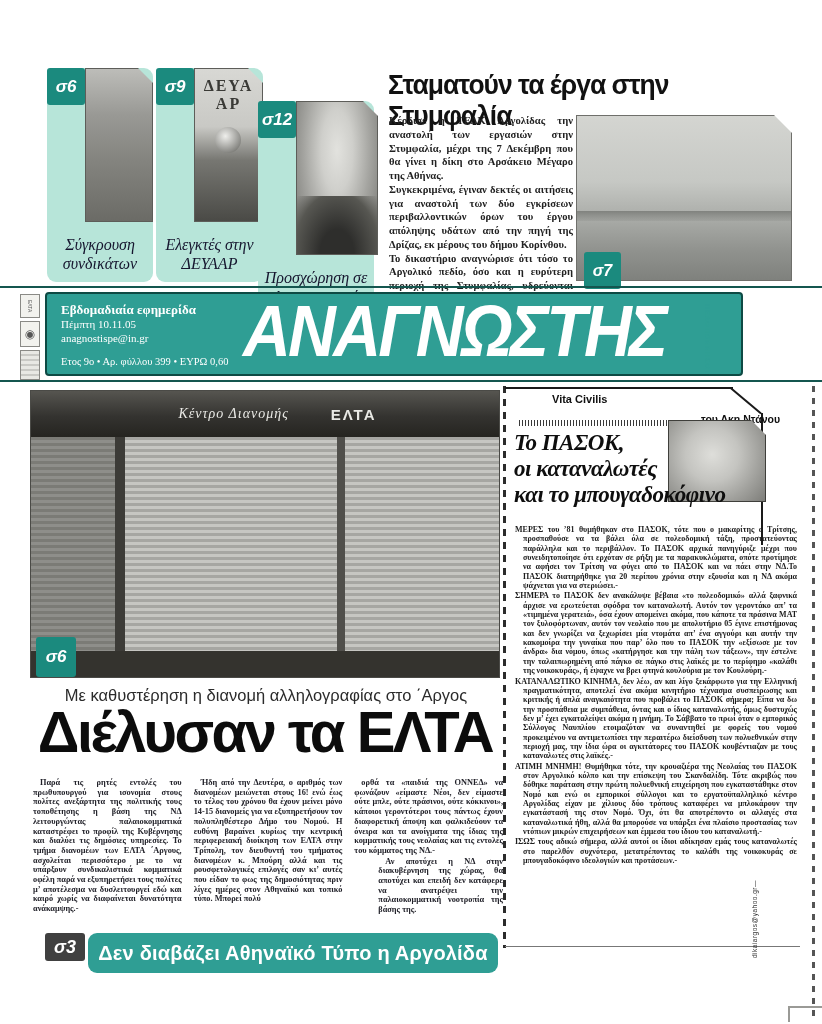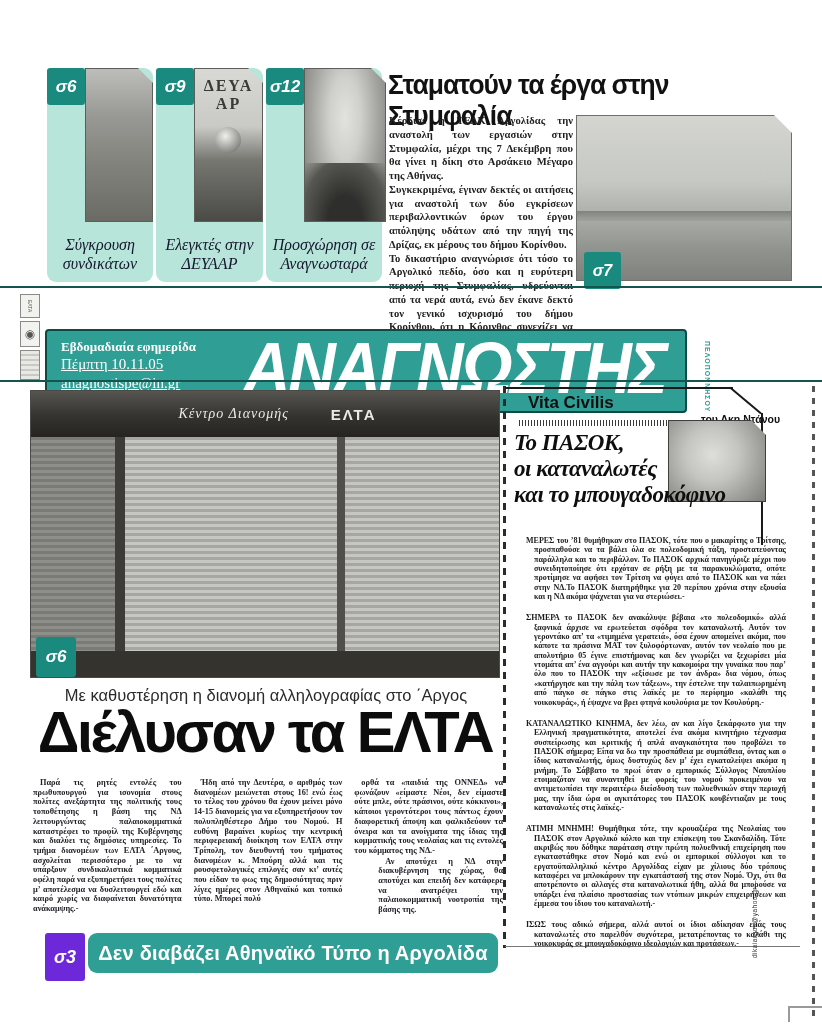--- a/index.html
+++ b/index.html
@@ -38,25 +38,25 @@
   .sty-body p{margin:0;}
   .sty-photo{left:576px;top:115px;width:214px;height:164px;border:1px solid #6f6f6b;
        background:linear-gradient(180deg,#d4d5d1 0%,#c6c8c4 40%,#aaaca8 62%,#90928e 82%,#7f817d 100%);
        clip-path:polygon(0 0,calc(100% - 18px) 0,100% 18px,100% 100%,0 100%);}
   .sty-photo .shore{position:absolute;left:0;right:0;top:58%;height:10px;
        background:linear-gradient(180deg,rgba(90,92,88,.55),rgba(120,122,118,.15));}
   .tag-s7{left:563px;top:252px;width:37px;height:37px;font-size:16px;margin-left:21px;}
 
   
   .rule{background:#14564f;}
-  .mast-band{left:45px;top:292px;width:642px;height:84px;background:#2f9e94;
-       border:2px solid #0e4a44;border-radius:4px;box-sizing:border-box;margin-top:37px;}
+  .mast-band{left:45px;top:292px;width:698px;height:84px;background:#2f9e94;
+       border:2px solid #0e4a44;border-radius:4px;box-sizing:border-box;}
   .mast-left{position:absolute;left:14px;top:8px;color:#fff;font-family:"Liberation Serif",serif;}
   .mast-weekly{font-weight:bold;font-size:13px;}
-  .mast-date,.mast-email{font-size:15px;line-height:1.25;text-decoration:underline;}
+  .mast-date,.mast-email{font-size:11px;line-height:1.25;}
   .mast-issue{position:absolute;left:14px;bottom:7px;color:#fff;font-size:10.5px;}
   .mast-title{position:absolute;left:196px;top:-4px;width:548px;color:#fff;
        font-family:"Liberation Sans",sans-serif;font-weight:900;font-style:italic;
        font-size:72px;letter-spacing:-3px;transform:scaleX(0.92);transform-origin:left;}
   .mast-vert{position:absolute;left:657px;top:10px;height:60px;color:#2f9e94;
        font-family:"Liberation Sans",sans-serif;font-size:7px;font-weight:bold;
        writing-mode:vertical-rl;letter-spacing:1px;}
   .stamps{left:20px;top:294px;width:22px;}
   .stamp{border:1px solid #8a8a86;background:#f2f2ee;margin-bottom:3px;width:20px;
        display:flex;align-items:center;justify-content:center;color:#555;box-sizing:border-box;}
@@ -86,49 +86,49 @@
   .lead-headline{left:26px;top:702px;width:478px;text-align:center;
        font-family:"Liberation Sans",sans-serif;font-weight:900;font-size:58px;
        letter-spacing:-2.5px;color:#0c0c0c;line-height:1.05;}
   .cols{left:33px;top:778px;width:470px;display:flex;gap:12px;}
   .col{width:149px;font-size:8.3px;line-height:9.7px;text-align:justify;
        font-weight:bold;color:#22222a;}
   .col p{margin:0;text-indent:7px;}
   .col p + p{margin-top:1px;margin-left:24px;}
 
   
-  .tag-s3{left:45px;top:933px;width:40px;height:48px;font-size:18px;background:#6d28d9;}
+  .tag-s3{left:45px;top:933px;width:40px;height:28px;font-size:18px;background:#404040;}
   .banner{left:88px;top:933px;width:410px;height:40px;background:#2f9e94;border-radius:9px;
        display:flex;align-items:center;justify-content:center;color:#fff;
        font-family:"Liberation Sans",sans-serif;font-weight:bold;font-size:20px;letter-spacing:0.2px;}
 
   
   .vita-dash-left{left:503px;top:386px;width:3px;height:562px;
        background:repeating-linear-gradient(180deg,#2b2b2b 0 7px,transparent 7px 13px);}
   .vita-top{left:505px;top:387px;width:228px;height:2px;background:#1a1a1a;}
   .vita-diag{left:731px;top:387px;width:40px;height:2px;background:#1a1a1a;
        transform:rotate(40deg);transform-origin:left top;}
   .vita-right{left:761px;top:413px;width:2px;height:132px;background:#1a1a1a;}
   .vita-bottom{left:505px;top:946px;width:295px;height:1px;background:#777;}
   .edge-dash{left:812px;top:386px;width:3px;height:630px;
        background:repeating-linear-gradient(180deg,#555 0 6px,transparent 6px 12px);}
-  .vita-header{left:528px;top:393px;font-family:"Liberation Sans",sans-serif;
-       font-weight:900;font-size:17px;color:#101010;}
+  .vita-header{left:552px;top:393px;font-family:"Liberation Sans",sans-serif;
+       font-weight:900;font-size:11px;color:#101010;}
   .vita-ticks{left:519px;top:420px;width:168px;height:6px;
        background:repeating-linear-gradient(90deg,#3a3a3a 0 1px,transparent 1px 3px);}
   .vita-byline{left:680px;top:413px;width:100px;text-align:right;
        font-family:"Liberation Sans",sans-serif;font-weight:bold;font-size:10.5px;color:#101010;}
   .vita-photo{left:668px;top:420px;width:96px;height:80px;border:1px solid #3f3f3b;
        background:radial-gradient(circle at 45% 42%,#dededa 0%,#c4c4c0 38%,#a1a19d 68%,#7d7d79 100%);
        clip-path:polygon(0 0,calc(100% - 15px) 0,100% 15px,100% 100%,0 100%);}
   .vita-headline{left:514px;top:430px;width:264px;font-style:italic;font-weight:bold;
        font-size:23px;line-height:26px;letter-spacing:-0.5px;color:#0e0e0e;white-space:pre-line;}
   .vita-body{left:514px;top:524px;width:284px;font-size:8px;line-height:9.35px;
        text-align:justify;font-weight:bold;color:#1d1d1d;}
-  .vita-body p{margin:12px;text-indent:-8px;padding-left:8px;}
+  .vita-body p{margin:1px;text-indent:-8px;padding-left:8px;}
   .vita-email{left:751px;top:880px;font-family:"Liberation Sans",sans-serif;font-size:6.5px;
        color:#333;writing-mode:vertical-rl;transform:rotate(180deg);letter-spacing:0.5px;}
 
   .corner-mark{left:788px;top:1006px;width:34px;height:14px;
        border-left:2px solid #9a9a96;border-top:2px solid #9a9a96;}
 </style>
 </head>
 <body>
 
 <div class="page">
@@ -139,21 +139,21 @@
     <div class="t-caption">Σύγκρουση συνδικάτων</div>
   </div>
   <div class="teaser" style="left:156px;width:107px;">
     <div class="t-photo ph-deya" style="left:38px;width:67px;">
       <div class="deya-sign">ΔΕΥΑ ΑΡ</div>
       <div class="mirror"></div>
     </div>
     <div class="tag">σ9</div>
     <div class="t-caption">Ελεγκτές στην ΔΕΥΑΑΡ</div>
   </div>
-  <div class="teaser" style="left:266px;width:116px;">
+  <div class="teaser" style="left:258px;width:116px;margin-top:33px;">
     <div class="t-photo ph-man" style="left:38px;width:80px;">
       <div class="suit"></div>
     </div>
     <div class="tag">σ12</div>
     <div class="t-caption">Προσχώρηση σε Αναγνωσταρά</div>
   </div>
 
   <div class="abs sty-headline">Σταματούν τα έργα στην Στυμφαλία</div>
   <div class="abs sty-body">
     <p>Κέρδισε η ΤΕΔΚ Αργολίδας την αναστολή των εργασιών στην Στυμφαλία, μέχρι της 7 Δεκέμβρη που θα γίνει η δίκη στο Αρσάκειο Μέγαρο της Αθήνας.</p>

